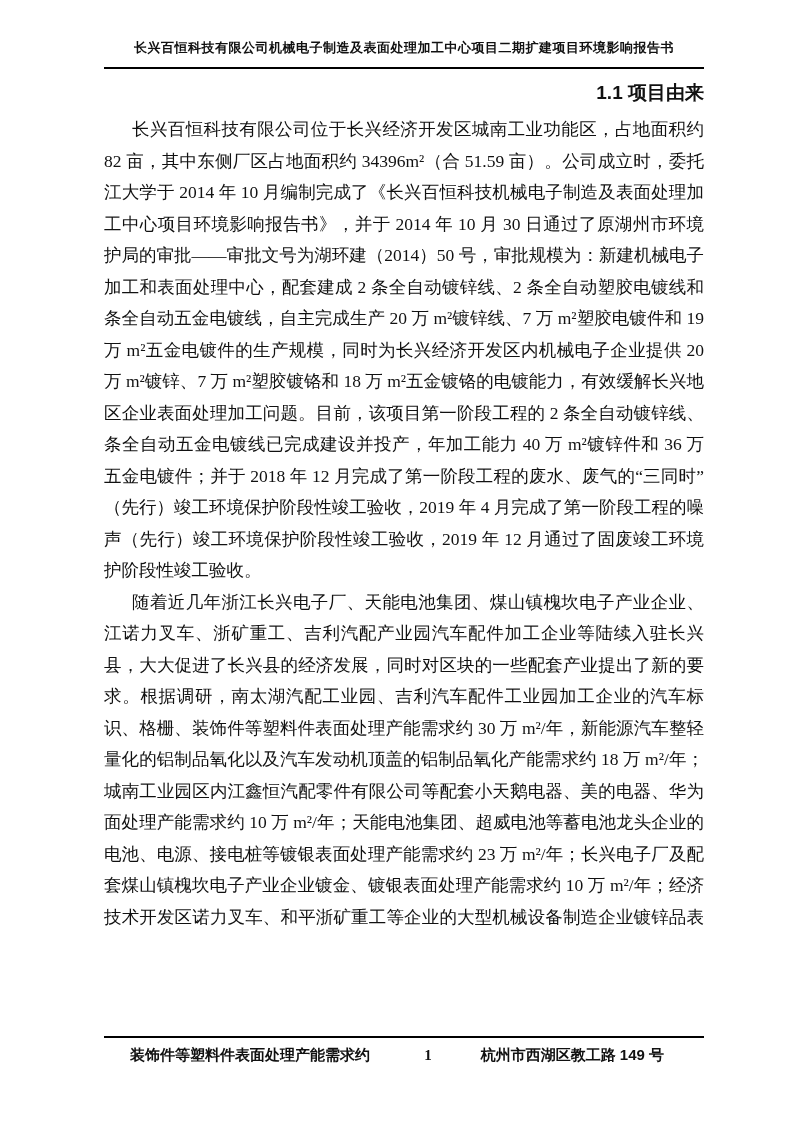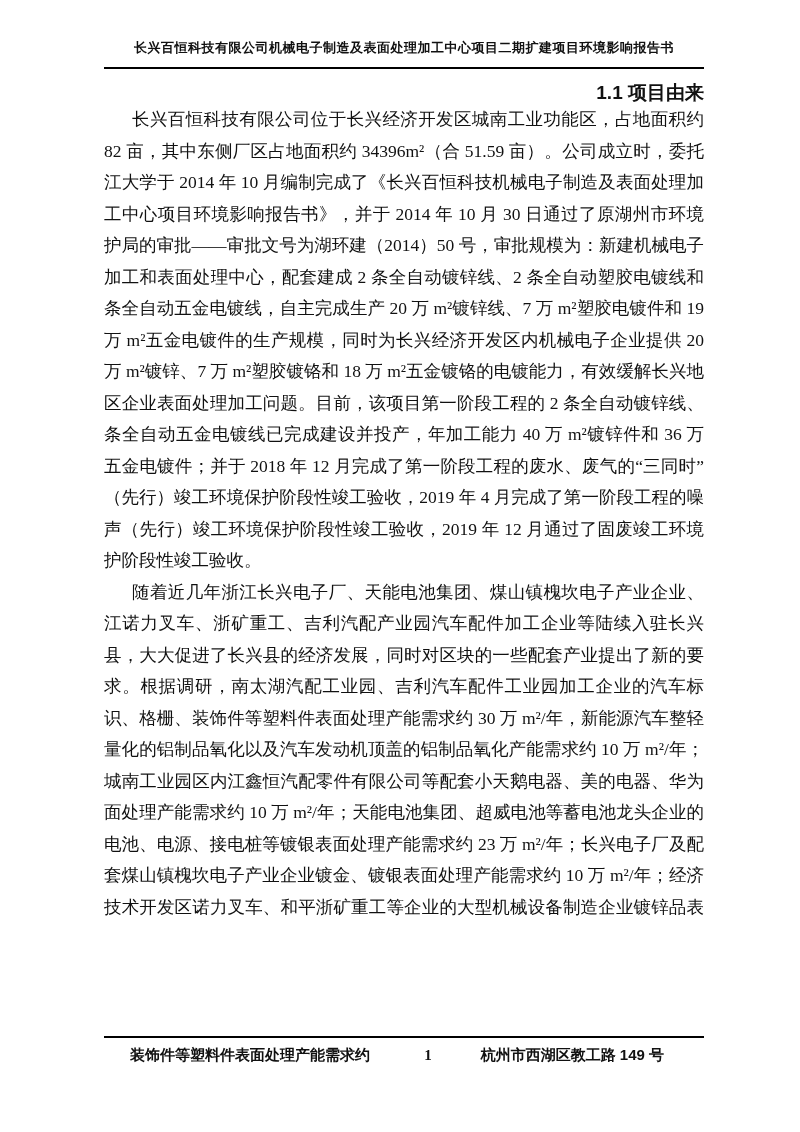--- a/index.html
+++ b/index.html
@@ -42,21 +42,21 @@
     letter-spacing: 1px;
   }
   .section-title {
     margin: 13px 0 0 0;
     text-align: right;
     font-family: "Liberation Sans", sans-serif;
     font-weight: bold;
     font-size: 19px;
     line-height: 22px;
   }
-  #paragraphs { }
+  #paragraphs { margin-top: 10px; }
   .line {
     font-size: 17.5px;
     height: 31.5px;
     line-height: 31.5px;
     text-align: justify;
     text-align-last: justify;
     text-justify: inter-character;
     overflow: hidden;
   }
   .line.indent { text-indent: 28px; }
@@ -111,21 +111,21 @@
           <div class="line">（先行）竣工环境保护阶段性竣工验收，2019 年 4 月完成了第一阶段工程的噪</div>
           <div class="line">声（先行）竣工环境保护阶段性竣工验收，2019 年 12 月通过了固废竣工环境保</div>
           <div class="line para-end">护阶段性竣工验收。</div>
         </div>
         <div>
           <div class="line indent">随着近几年浙江长兴电子厂、天能电池集团、煤山镇槐坎电子产业企业、浙</div>
           <div class="line">江诺力叉车、浙矿重工、吉利汽配产业园汽车配件加工企业等陆续入驻长兴</div>
           <div class="line">县，大大促进了长兴县的经济发展，同时对区块的一些配套产业提出了新的要</div>
           <div class="line">求。根据调研，南太湖汽配工业园、吉利汽车配件工业园加工企业的汽车标</div>
           <div class="line">识、格栅、装饰件等塑料件表面处理产能需求约 30 万 m²/年，新能源汽车整轻</div>
-          <div class="line">量化的铝制品氧化以及汽车发动机顶盖的铝制品氧化产能需求约 10 万 m²/年；</div>
+          <div class="line">量化的铝制品氧化以及汽车发动机顶盖的铝制品氧化产能需求约 18 万 m²/年；</div>
           <div class="line">城南工业园区内江鑫恒汽配零件有限公司等配套小天鹅电器、美的电器、华为</div>
           <div class="line">面处理产能需求约 10 万 m²/年；天能电池集团、超威电池等蓄电池龙头企业的</div>
           <div class="line">电池、电源、接电桩等镀银表面处理产能需求约 23 万 m²/年；长兴电子厂及配</div>
           <div class="line">套煤山镇槐坎电子产业企业镀金、镀银表面处理产能需求约 10 万 m²/年；经济</div>
           <div class="line">技术开发区诺力叉车、和平浙矿重工等企业的大型机械设备制造企业镀锌品表</div>
         </div>
       </div>
   </div>
 
   <div class="footer">

